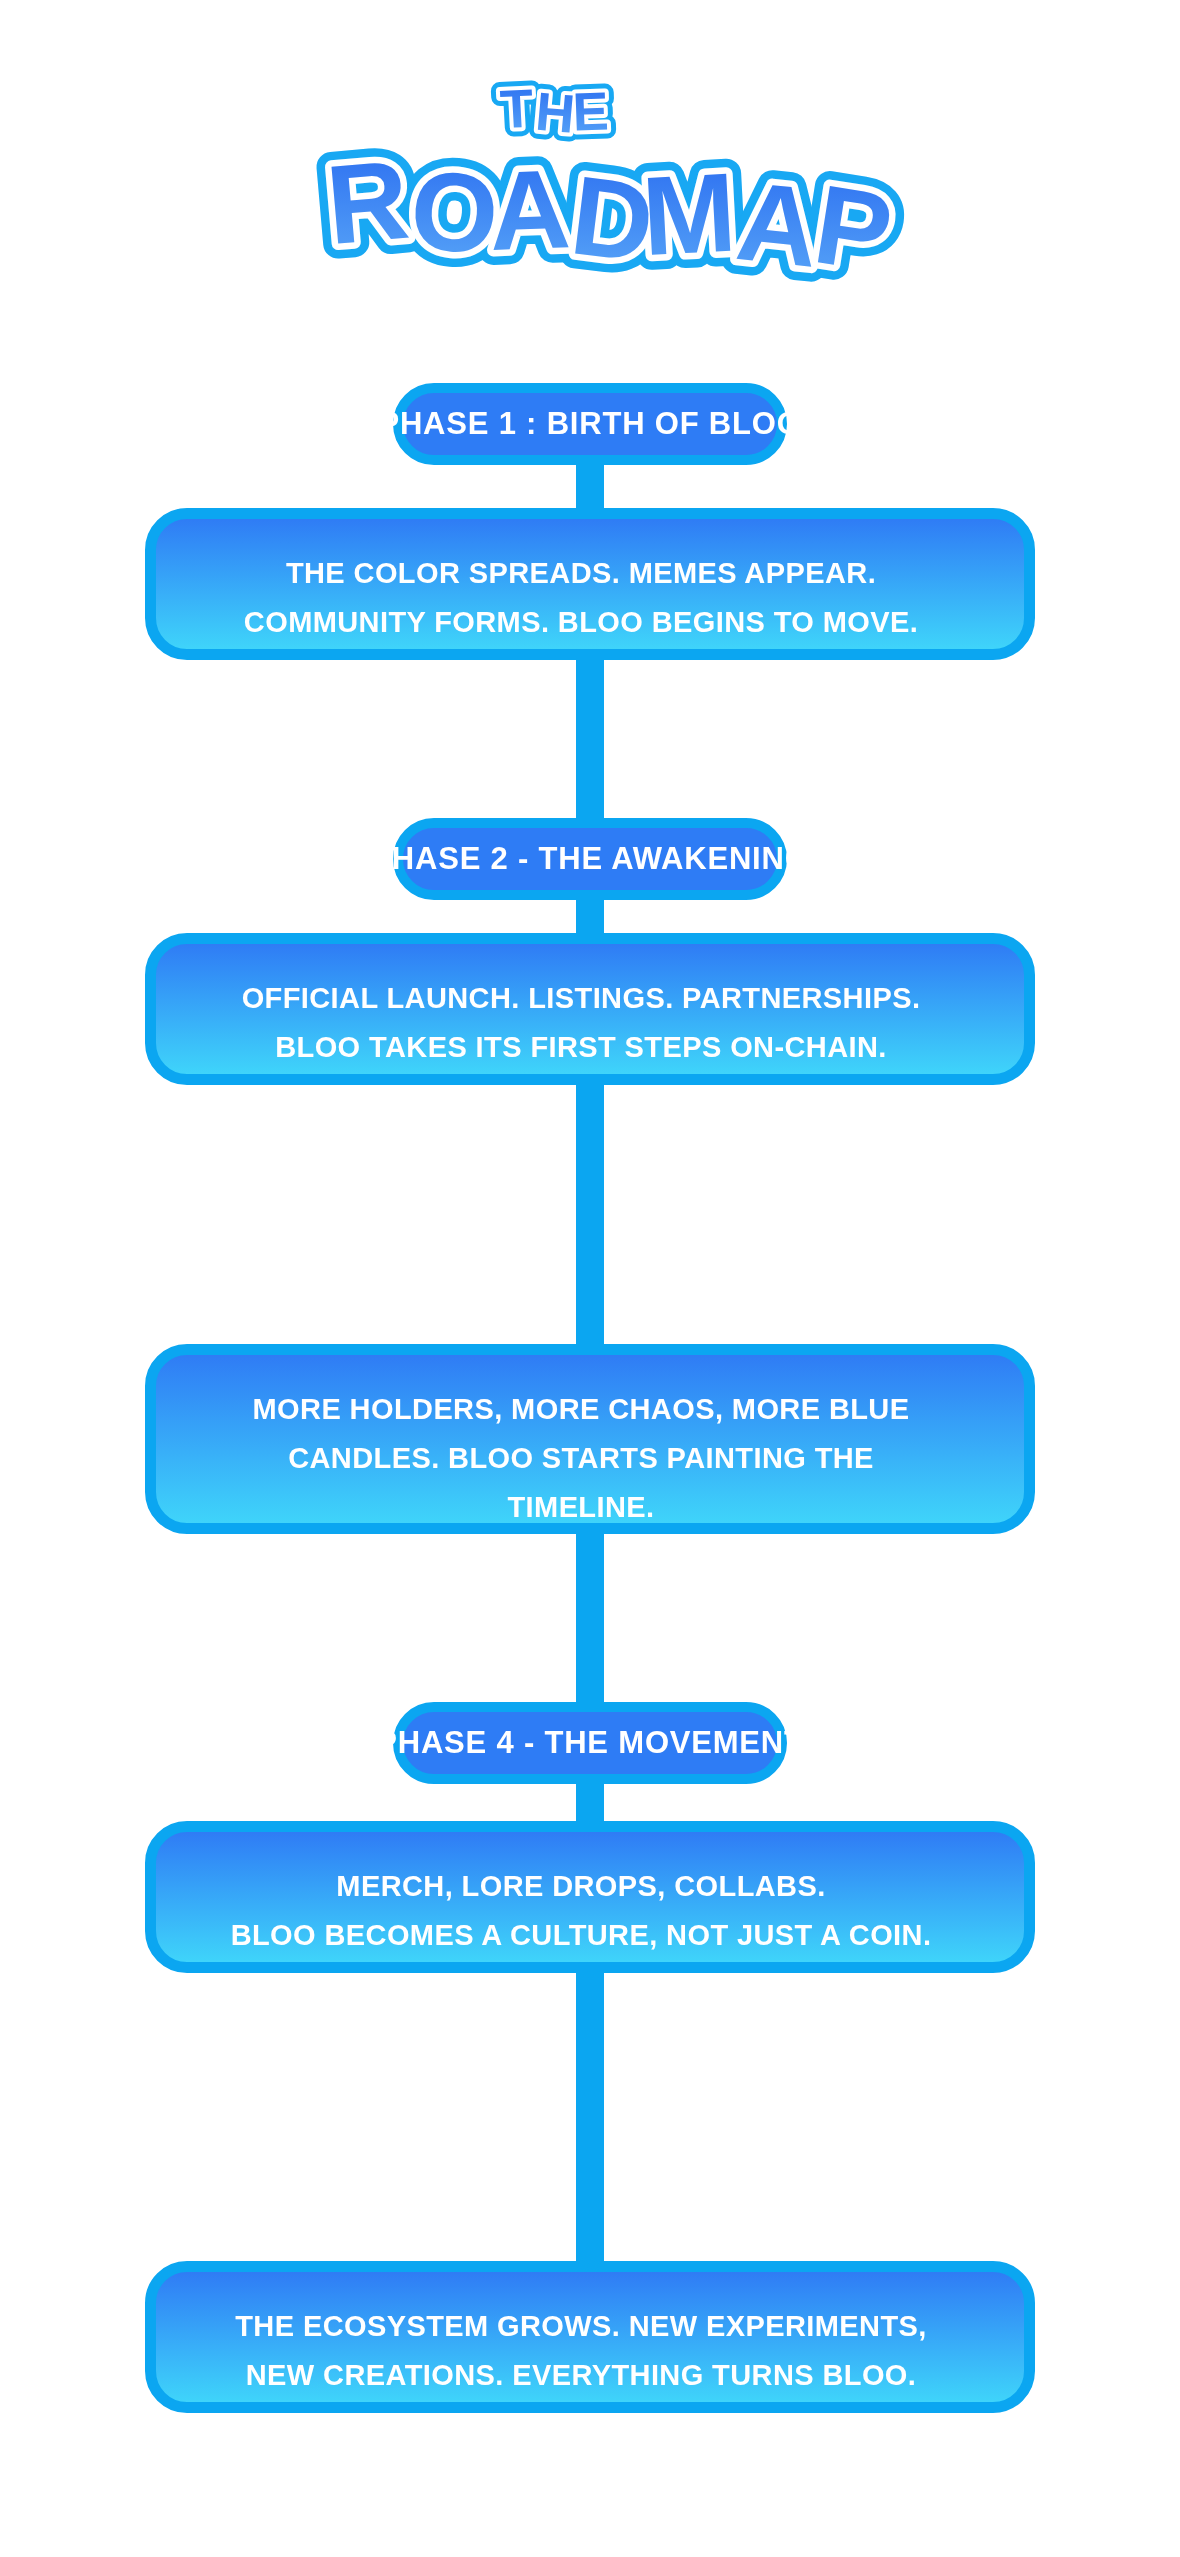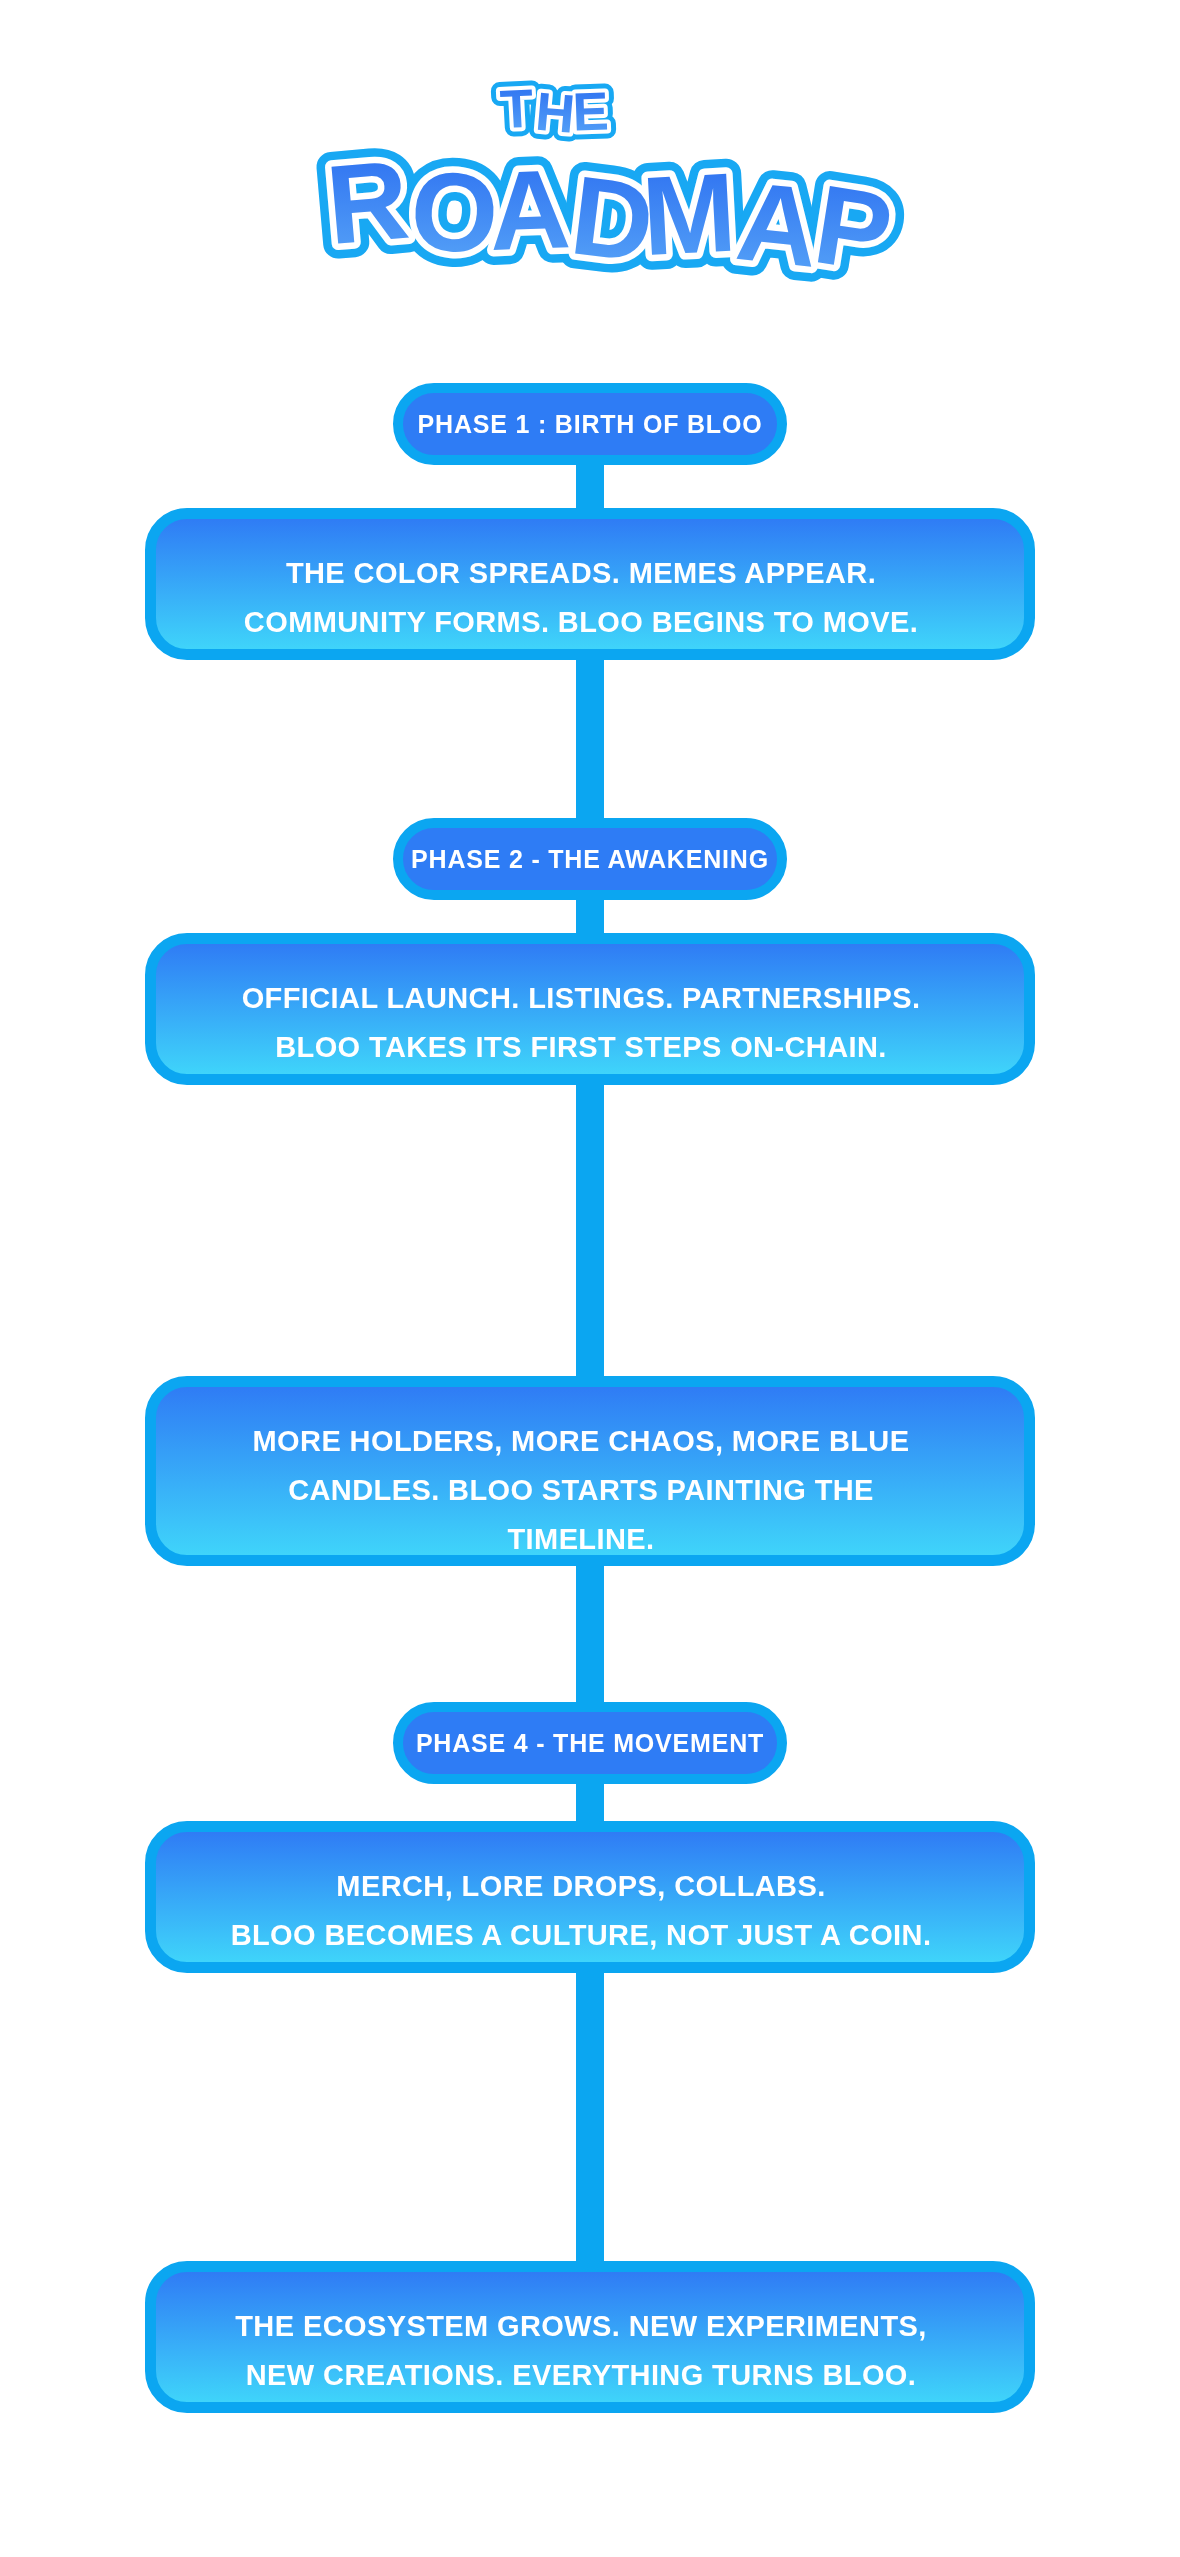--- a/index.html
+++ b/index.html
@@ -57,21 +57,21 @@
     box-sizing:border-box;
     border:10px solid var(--accent);
     border-radius:41px;
     background:var(--pill-fill);
     z-index:1;
     display:flex;align-items:center;justify-content:center;
   }
   .pill span{
     color:var(--text);
     font-weight:bold;
-    font-size:25px;
+    font-size:31px;
     letter-spacing:0.8px;
     white-space:nowrap;
   }
 
   
   .box{
     position:absolute;left:50%;margin-left:-445px;
     width:890px;
     box-sizing:border-box;
     border:11px solid var(--accent);
@@ -87,21 +87,21 @@
     color:var(--text);
     font-weight:bold;
     font-size:29px;
     line-height:49px;
     letter-spacing:0.4px;
     white-space:pre-line;
   }
 
   .t-p1{top:383px;} .t-b1{top:508px;}
   .t-p2{top:818px;} .t-b2{top:933px;}
-  .t-p3{top:1252px;} .t-b3{top:1376px;}
+  .t-p3{top:1252px;} .t-b3{top:1344px;}
   .t-p4{top:1702px;} .t-b4{top:1821px;}
   .t-p5{top:2138px;} .t-b5{top:2261px;}
 </style>
 </head>
 <body>
 
 <div class="canvas">
 
   <div class="spine"></div>
 

